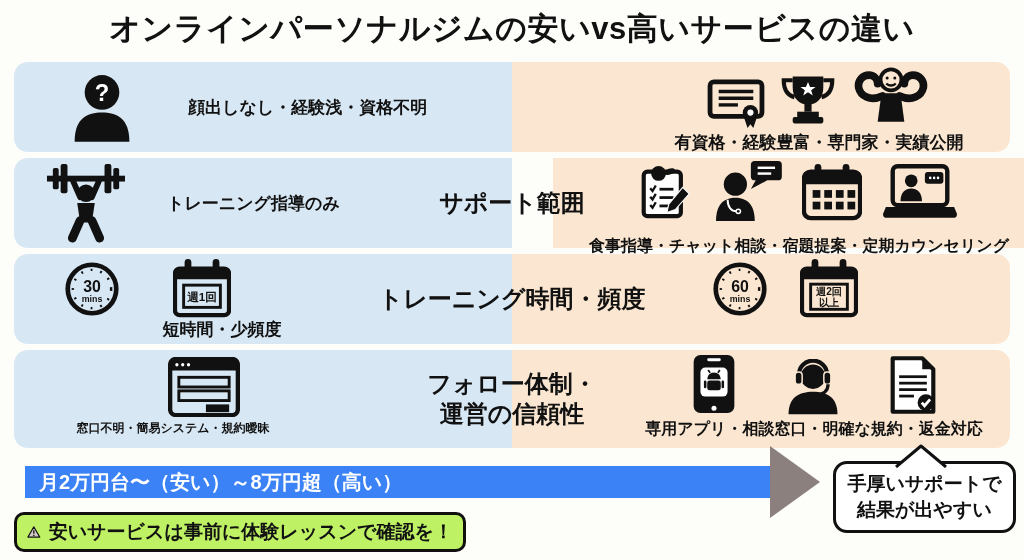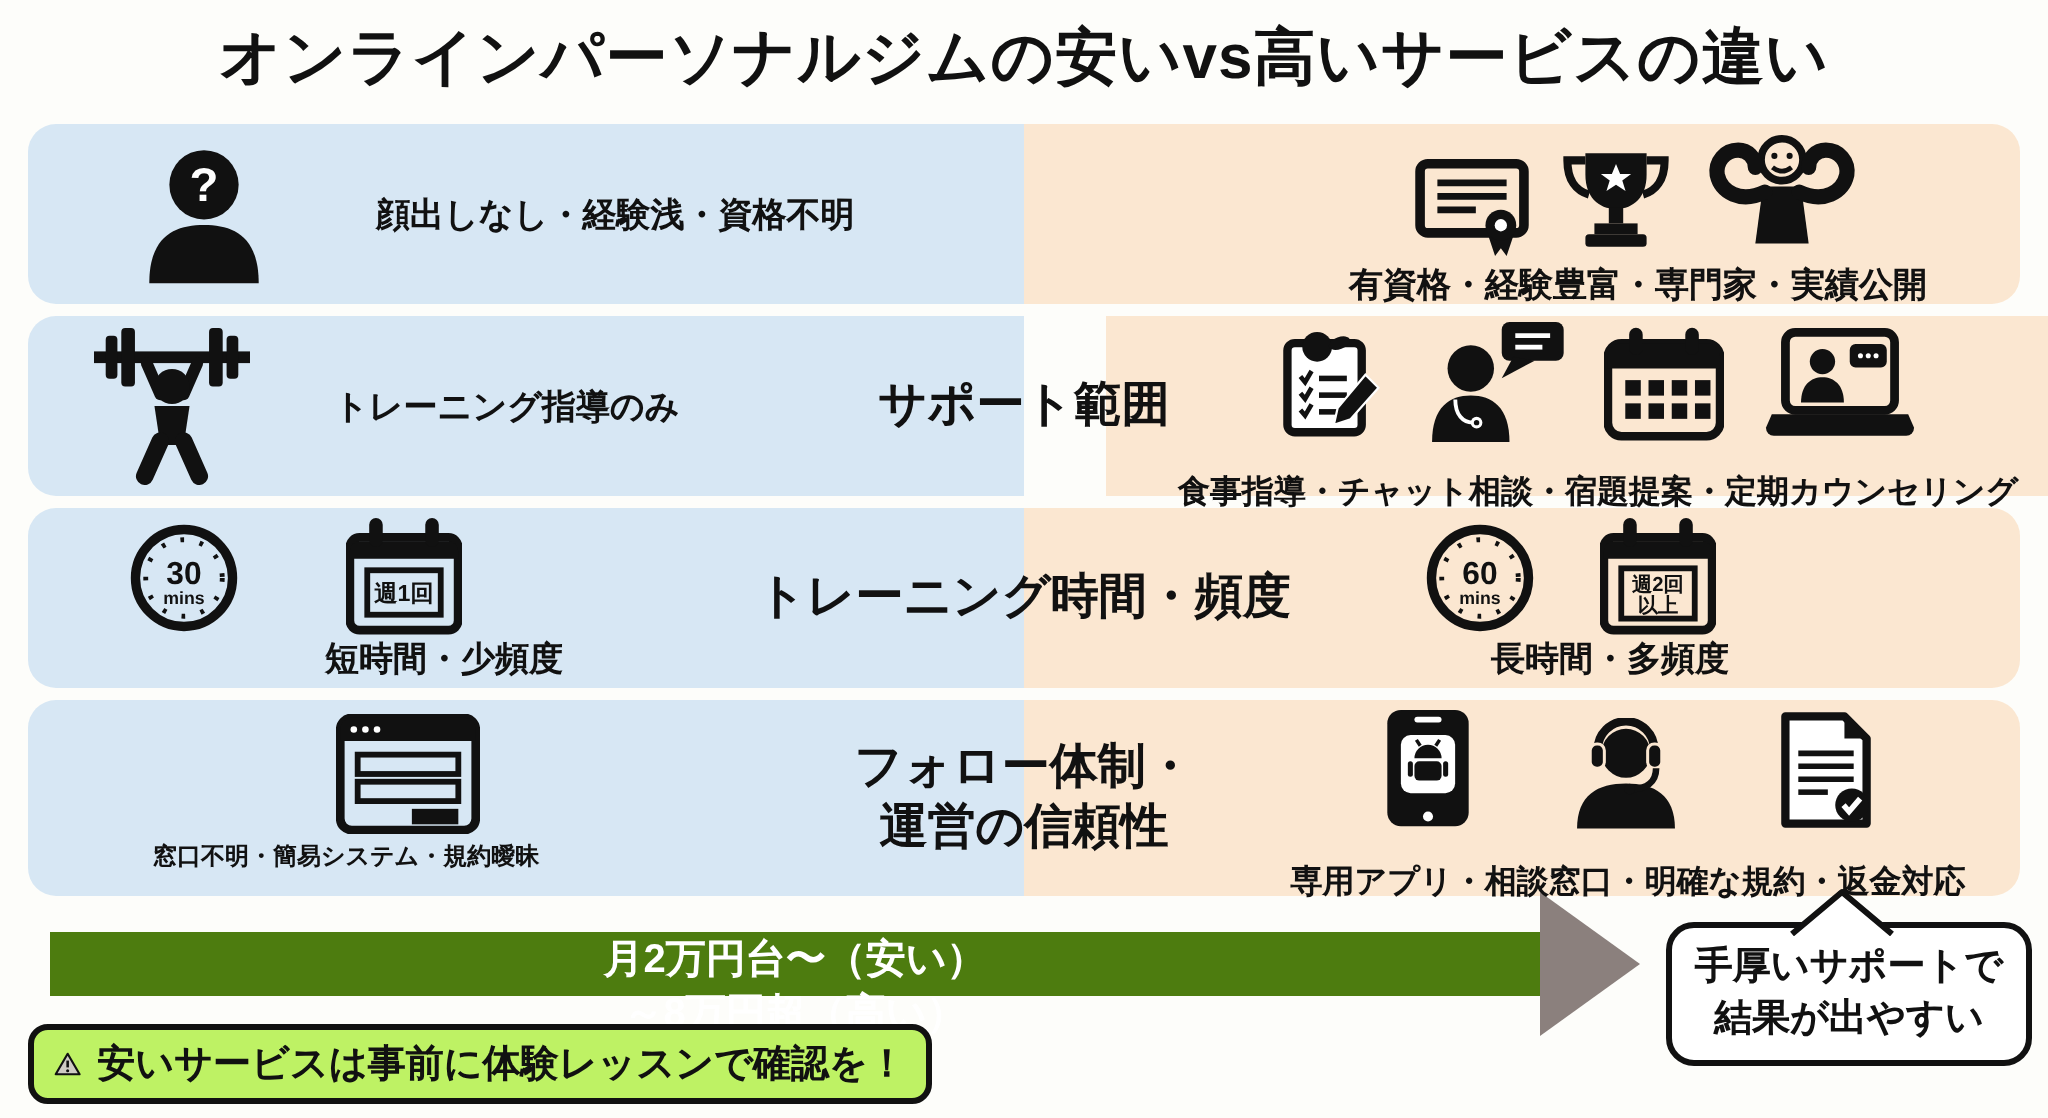--- a/index.html
+++ b/index.html
@@ -12,22 +12,22 @@
   .bgL{position:absolute;left:0;top:0;bottom:0;width:498px;background:#d7e7f4;border-radius:14px 0 0 14px;}
   .bgR{position:absolute;right:0;top:0;bottom:0;width:498px;background:#fbe7d1;border-radius:0 14px 14px 0;}
   .center-label{position:absolute;left:498px;top:0;height:100%;transform:translateX(-50%);
          display:flex;flex-direction:column;align-items:center;justify-content:center;
          font-size:24px;font-weight:900;white-space:nowrap;z-index:2;line-height:1.25;}
   .caption{font-size:17px;font-weight:800;white-space:nowrap;}
   .vcen{top:0;height:100%;display:flex;align-items:center;}
   .rgroup{position:absolute;display:flex;flex-direction:column;align-items:center;justify-content:center;z-index:1;}
   .icons{display:flex;align-items:flex-end;justify-content:center;}
   .ccap{text-align:center;}
-  .arrow-body{position:absolute;left:25px;top:466px;width:745px;height:32px;background:#4d7c0f;
-         display:flex;align-items:center;justify-content:flex-start;padding:0 14px;box-sizing:border-box;flex-direction:column;}
+  .arrow-body{position:absolute;left:25px;top:466px;width:745px;height:32px;background:#3b82f6;
+         display:flex;align-items:center;justify-content:flex-start;padding:0 14px;box-sizing:border-box;}
   .arrow-body span{color:#fff;font-size:20px;font-weight:800;white-space:nowrap;}
   .arrow-head{position:absolute;left:770px;top:446px;width:0;height:0;
          border-left:50px solid #8b807d;border-top:36px solid transparent;border-bottom:36px solid transparent;}
   .callout{position:absolute;left:833px;top:461px;width:177px;height:66px;background:#fff;
          border:3px solid #111;border-radius:14px;display:flex;flex-direction:column;
          align-items:center;justify-content:center;font-size:19px;font-weight:900;line-height:1.35;z-index:3;}
   .callout-tip{position:absolute;left:894px;top:444px;z-index:4;}
   .warnbox{position:absolute;left:14px;top:512px;width:452px;height:40px;background:#bef264;
          border:3px solid #111;border-radius:10px;display:flex;align-items:center;gap:8px;
          padding:0 10px;box-sizing:border-box;}
@@ -193,21 +193,20 @@
     </svg>
     <svg class="abs" style="left:786px;top:5px;" width="58" height="60" viewBox="0 0 60 62">
       <rect x="2" y="10" width="56" height="48" rx="5" fill="none" stroke="#111" stroke-width="4.5"></rect>
       <path d="M2 17 a5 5 0 0 1 5 -5 h46 a5 5 0 0 1 5 5 v4 H2 Z" fill="#111"></path>
       <rect x="12" y="0" width="7" height="15" rx="3.5" fill="#111"></rect>
       <rect x="41" y="0" width="7" height="15" rx="3.5" fill="#111"></rect>
       <rect x="11" y="26" width="38" height="26" fill="none" stroke="#111" stroke-width="3"></rect>
       <text x="30" y="37.5" text-anchor="middle" font-size="10.5" font-weight="bold" fill="#111">週2回</text>
       <text x="30" y="48.5" text-anchor="middle" font-size="10.5" font-weight="bold" fill="#111">以上</text>
     </svg>
-    <div class="abs caption ccap" style="left:701px;top:64px;width:180px;">長時間・多頻度</div>
   </div>
 
   <div class="row" style="top:350px;height:98px;">
     <div class="bgL"></div>
     <div class="bgR"></div>
 
     <svg class="abs" style="left:154px;top:7px;" width="72" height="60" viewBox="0 0 74 62">
       <rect x="2" y="2" width="70" height="58" rx="6" fill="none" stroke="#111" stroke-width="4.5"></rect>
       <path d="M2 8 a6 6 0 0 1 6 -6 h58 a6 6 0 0 1 6 6 v6 H2 Z" fill="#111"></path>
       <circle cx="9" cy="8" r="1.7" fill="#fff"></circle>
@@ -251,21 +250,21 @@
           <path d="M4 2 h32 l12 12 v46 H4 Z" fill="#fff" stroke="#111" stroke-width="4.5" stroke-linejoin="round"></path>
           <polygon points="36,2 48,14 36,14" fill="#111"></polygon>
           <line x1="11" y1="22" x2="41" y2="22" stroke="#111" stroke-width="3"></line>
           <line x1="11" y1="29" x2="41" y2="29" stroke="#111" stroke-width="3"></line>
           <line x1="11" y1="36" x2="41" y2="36" stroke="#111" stroke-width="3"></line>
           <line x1="11" y1="43" x2="27" y2="43" stroke="#111" stroke-width="3"></line>
           <circle cx="40" cy="50" r="9" fill="#111"></circle>
           <polyline points="35.5,50 38.5,53.5 44.5,46.5" fill="none" stroke="#fff" stroke-width="3"></polyline>
         </svg>
       </div>
-      <div class="caption ccap" style="font-size:16px;margin-top:16px;">専用アプリ・相談窓口・明確な規約・返金対応</div>
+      <div class="caption ccap" style="font-size:16px;margin-top:4px;">専用アプリ・相談窓口・明確な規約・返金対応</div>
     </div>
   </div>
 
   <div class="arrow-body">
     <span>月2万円台〜（安い）</span>
     <span>～8万円超（高い）</span>
   </div>
   <div class="arrow-head"></div>
 
   <div class="callout">

